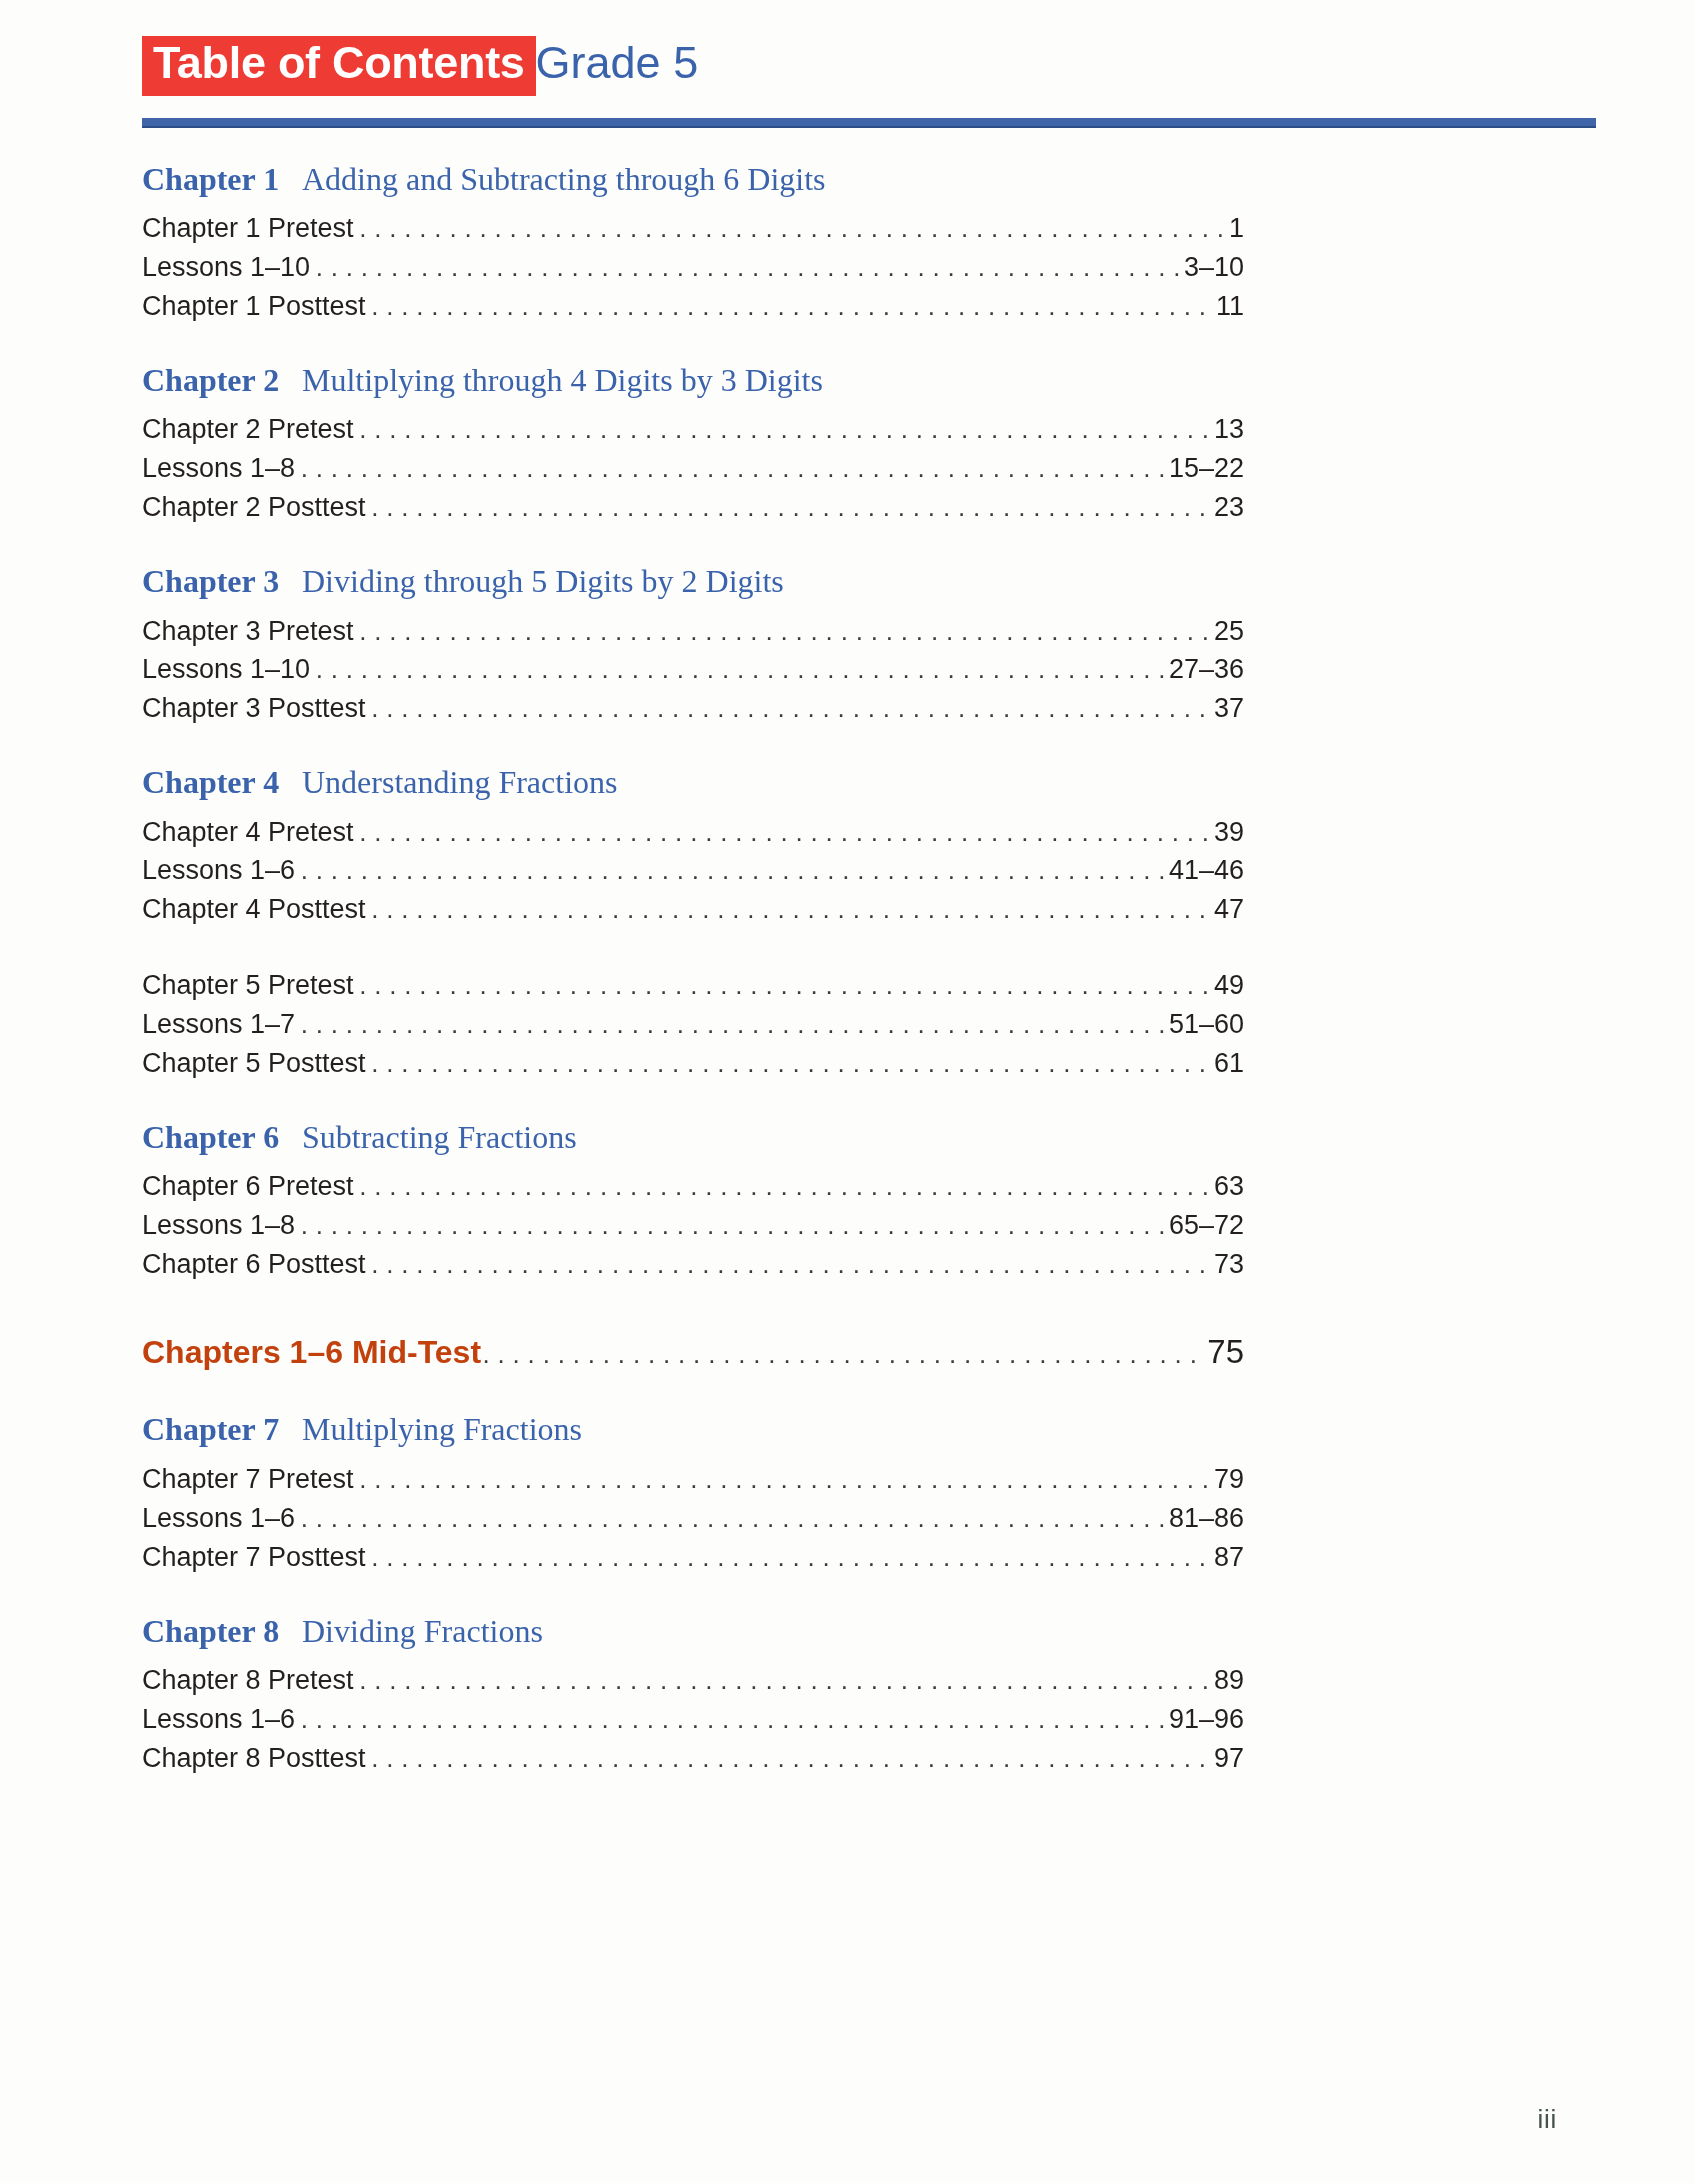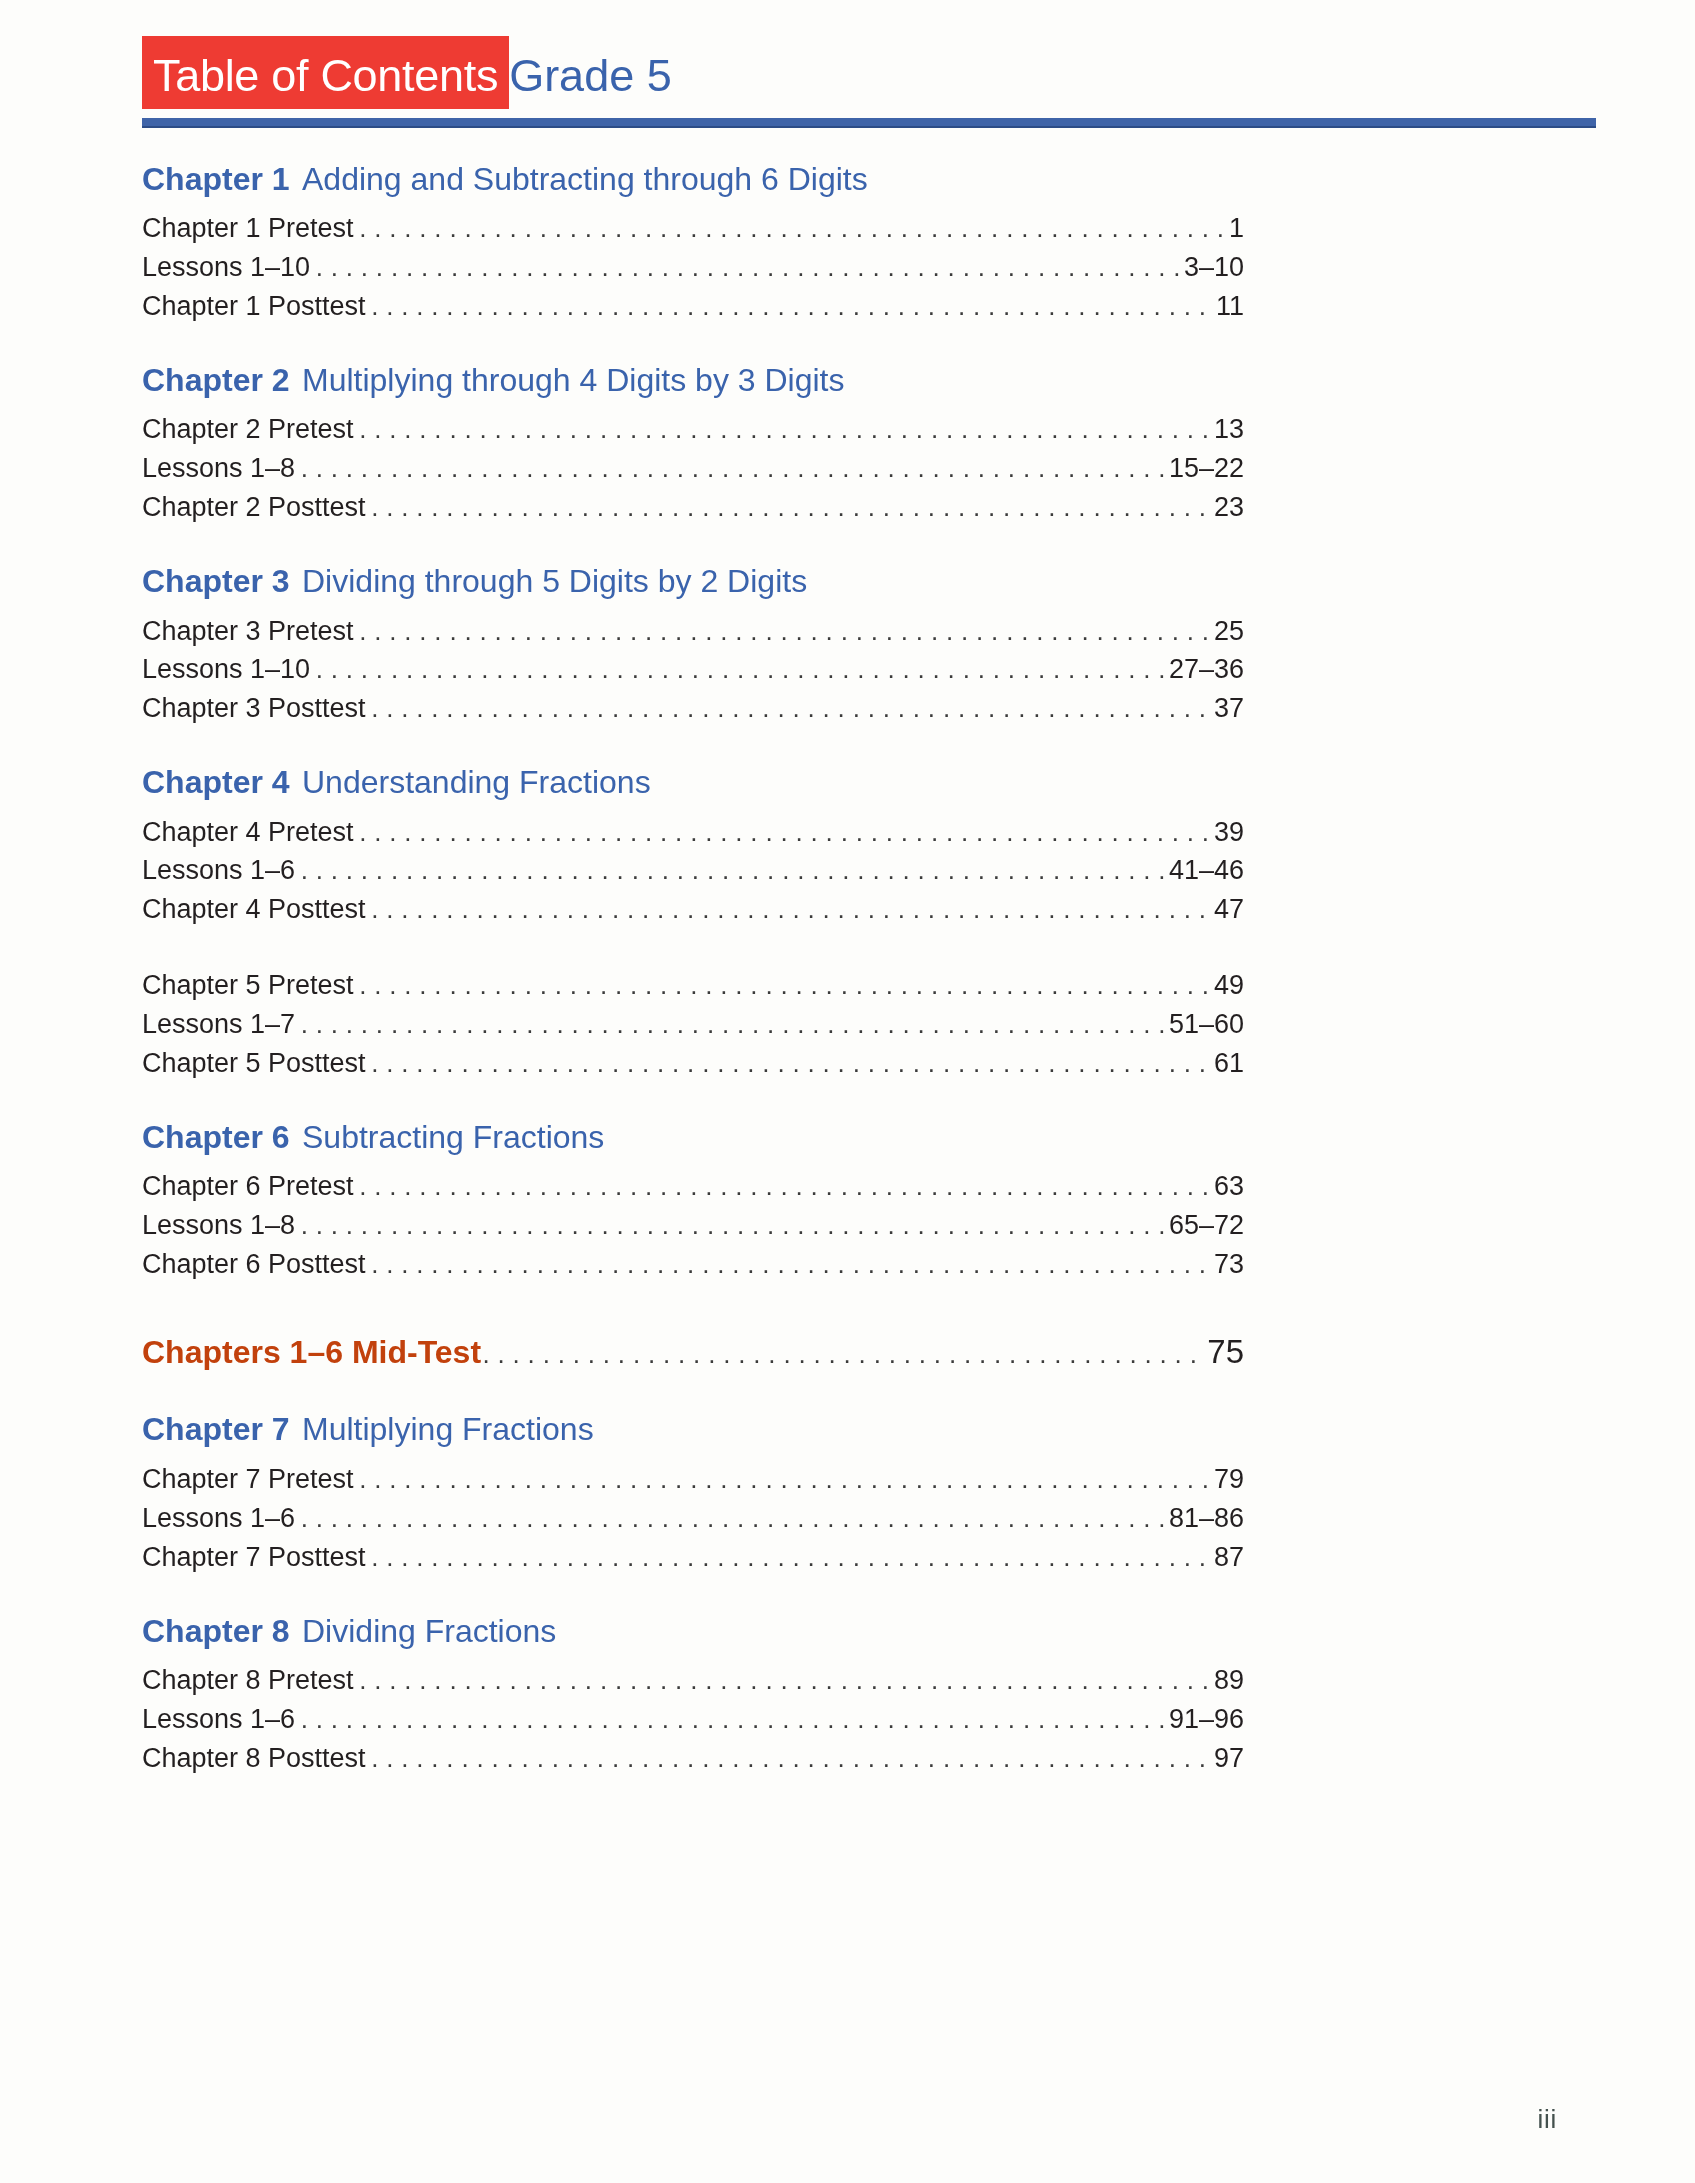--- a/index.html
+++ b/index.html
@@ -23,24 +23,24 @@
   .header {
     position: absolute;
     left: 142px;
     top: 36px;
     display: flex;
     align-items: baseline;
   }
   .title-badge {
     background: #ee3b33;
     color: #ffffff;
-    font-weight: normal;
+    font-weight: bold;
     font-size: 45px;
     line-height: 1.0;
-    padding: 17px 11px 11px 11px;
+    padding: 4px 11px 11px 11px;
     letter-spacing: -0.3px;
     white-space: nowrap;
   }
   .grade-label {
     color: #3a63ac;
     font-size: 45px;
     line-height: 1.0;
     white-space: nowrap;
   }
   .rule {
@@ -64,20 +64,21 @@
     margin-bottom: 37px;
   }
   .chapter-heading {
     display: flex;
     align-items: flex-start;
     color: #3a63ac;
     font-size: 32px;
     line-height: 1.12;
     margin-bottom: 11.6px;
     white-space: nowrap;
+    font-family: Liberation Serif, serif;
   }
   .chapter-heading .ch-label {
     font-weight: bold;
     min-width: 160px;
   }
   .chapter-heading .ch-title {
     font-weight: normal;
   }
 
   .entry {

